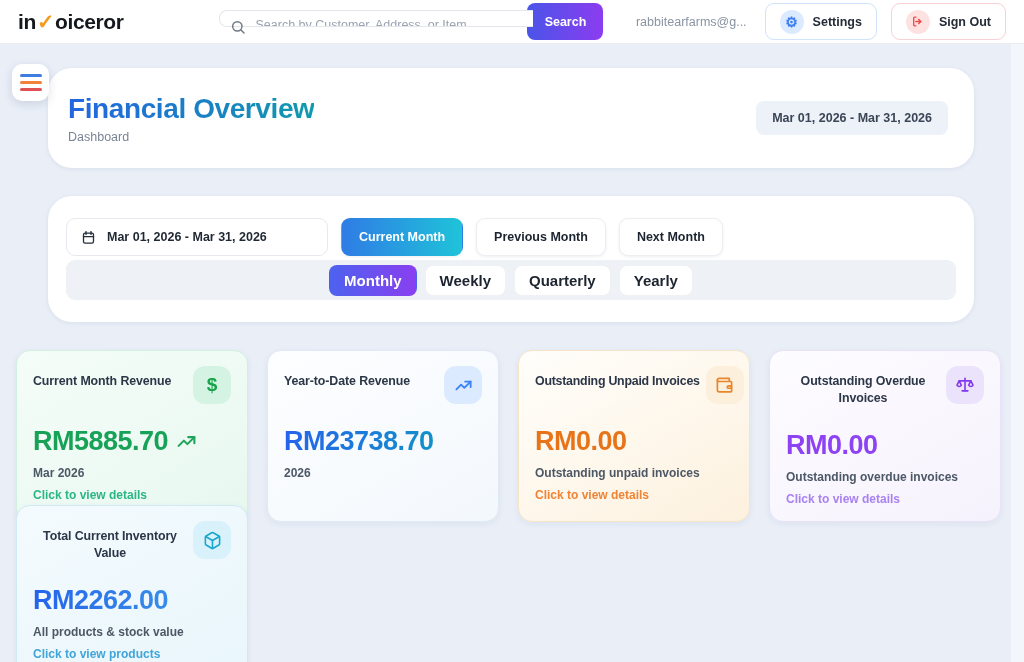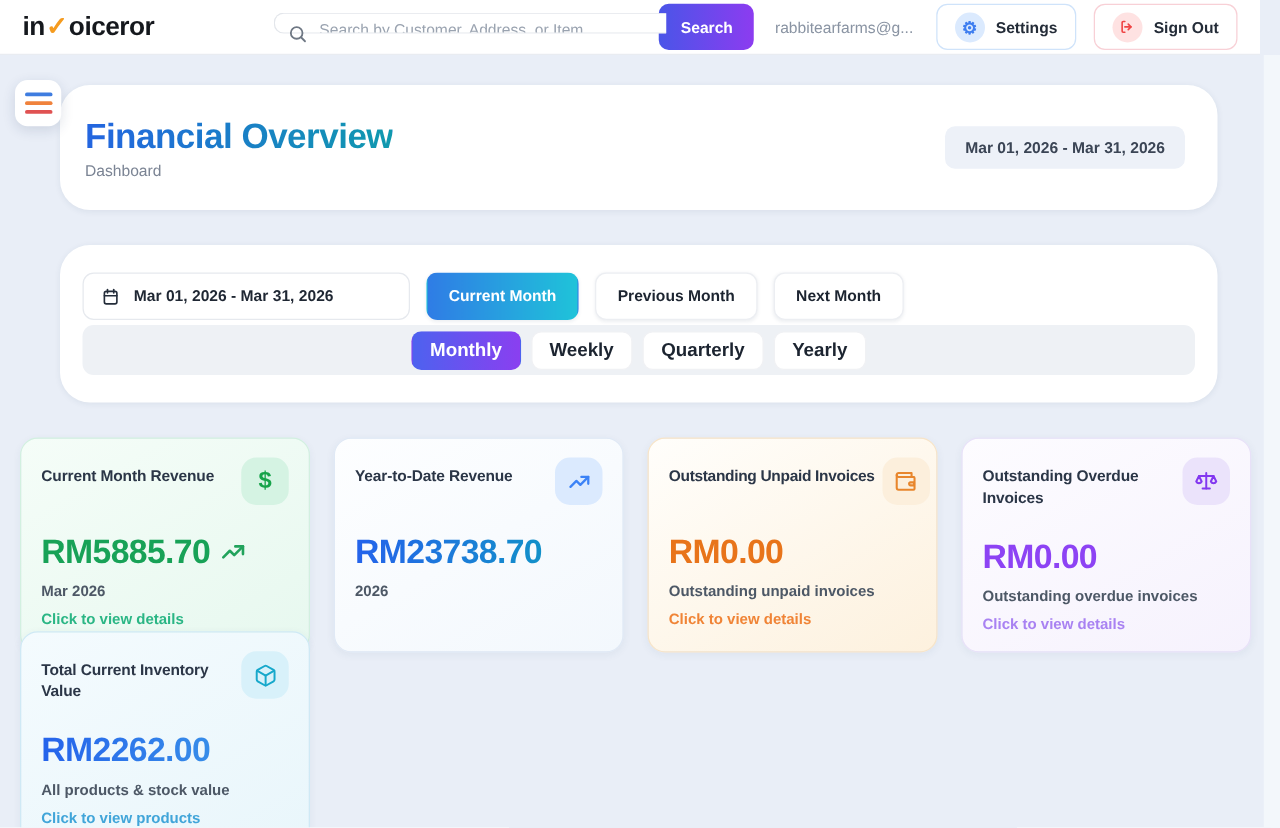--- a/index.html
+++ b/index.html
@@ -1,21 +1,21 @@
 <!DOCTYPE html>
 <html><head>
 <meta charset="utf-8">
 <style>
   * { box-sizing: border-box; margin: 0; padding: 0; }
   html,body { width:1024px; height:662px; }
   body { font-family: "Liberation Sans", sans-serif; }
   .screen { position:relative; width:1024px; height:662px; background:#e9eef7; overflow:hidden; }
 
   
-  .topbar { position:absolute; top:0; left:0; right:16px; height:44px; background:#fff;
+  .topbar { position:absolute; top:0; left:0; right:0; height:44px; background:#fff;
             border-bottom:1px solid #e9ecf1; display:flex; align-items:center; padding:0 18px; z-index:10; }
   .logo { font-size:21px; font-weight:800; color:#15181d; letter-spacing:-0.4px; white-space:nowrap; }
   .logo .check { color:#f59b1f; font-weight:800; padding:0 1px; }
 
   .search-wrap { display:flex; align-items:center; margin-left:96px; }
   .search-box { position:relative; width:314px; }
   .search-icon { position:absolute; left:11px; top:9px; width:16px; height:16px; color:#6f7884; }
   .search-input { width:100%; height:17px; border:1px solid #e3e6eb; border-radius:8px 0 0 8px; border-right:none;
                   padding:12px 10px 0 35px; font-size:12.5px; color:#374151; outline:none; background:#fff;
                   font-family:"Liberation Sans",sans-serif; }
@@ -67,21 +67,21 @@
                  align-items:center; justify-content:center; gap:8px; }
   .tab { height:31px; padding:0 14px; border-radius:8px; background:#fff; border:1px solid #f0f1f4;
          font-size:15px; font-weight:800; color:#1c2430; cursor:pointer; font-family:"Liberation Sans",sans-serif; }
   .tab-active { background:linear-gradient(90deg,#4d62ef,#8a3ff0); color:#fff; border:1px solid transparent; }
 
   
   .cards-grid { position:absolute; left:16px; top:350px; width:986px; display:grid;
                 grid-template-columns:repeat(4,232px); gap:19px; }
   .card { border-radius:14px; padding:15px 16px; min-height:149px; box-shadow:0 2px 7px rgba(40,60,100,.06);
           cursor:pointer; }
-  .card-head { display:flex; justify-content:space-between; align-items:flex-start; gap:6px; }
+  .card-head { display:flex; justify-content:space-between; align-items:flex-start; gap:6px;text-align:center; }
   .card-title { font-size:12.4px; font-weight:700; color:#2b3647; line-height:1.4; padding-top:7px; letter-spacing:-0.1px; }
   .nowrap { white-space:nowrap; letter-spacing:-0.25px; }
   .icon-box { width:38px; height:38px; border-radius:12px; display:flex; align-items:center; justify-content:center; flex:none; }
   .card-value { font-size:27px; font-weight:800; letter-spacing:-0.5px; margin-top:22px; display:flex;
                 align-items:center; gap:8px; }
   .card-sub  { font-size:12px; font-weight:700; color:#4d5866; margin-top:9px; }
   .card-link { font-size:12px; font-weight:700; margin-top:8px; }
 
   .card-revenue   { background:linear-gradient(150deg,#f5fdf8,#e7f8ef); border:1px solid #d2f0e0; }
   .card-ytd       { background:linear-gradient(150deg,#fdfeff,#f3f8fd); border:1px solid #e0e9f5; }

